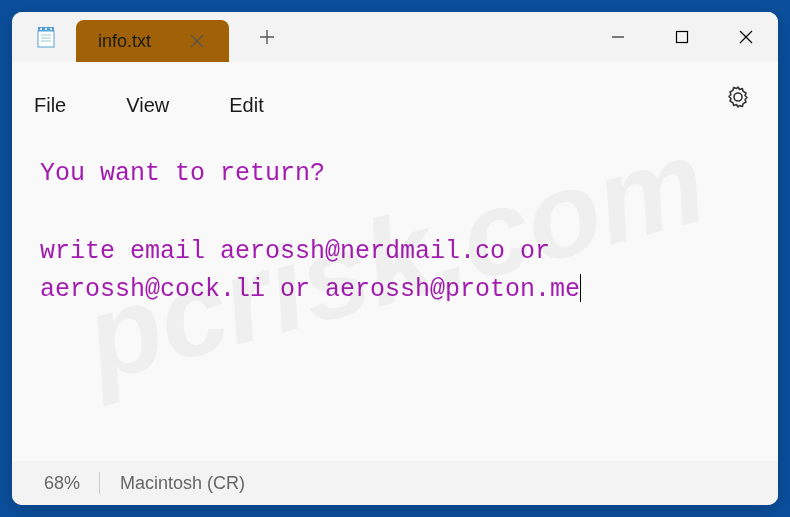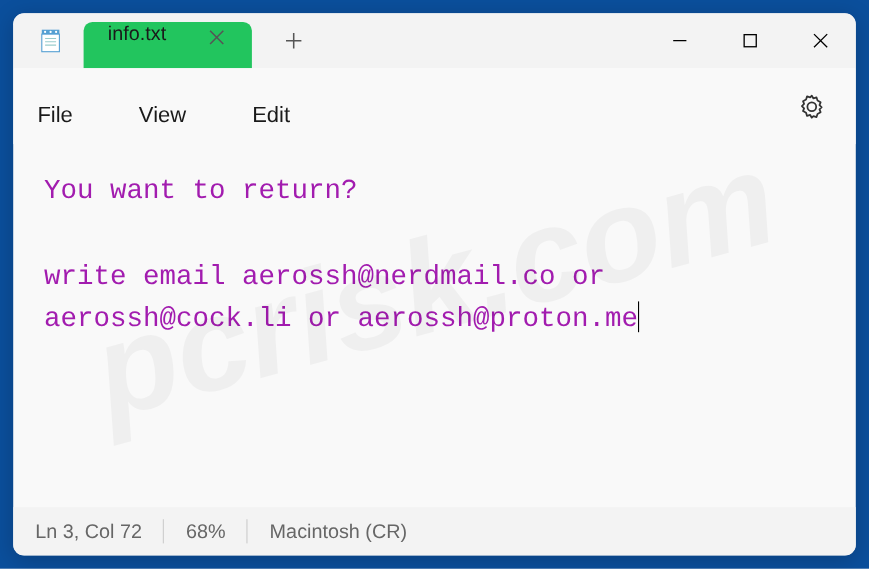--- a/index.html
+++ b/index.html
@@ -44,25 +44,26 @@
       background: #f3f3f3;
       position: relative;
     }
     .app-icon {
       width: 24px;
       height: 24px;
       margin: 0 18px 0 22px;
     }
     .app-icon svg { width:100%; height:100%; }
     .tab {
-      background: #22c55e;
+      background: #a16207;
       border-radius: 8px 8px 0 0;
       padding: 0 18px 0 22px;
       height: 42px;
       display: flex;
+      align-items: center;
       margin-top: 8px;
       gap: 32px;
       position: relative;
     }
     .tab-label { font-size: 18px; color: #1a1a1a; }
     .tab-close {
       width: 28px; height: 28px;
       display:flex; align-items:center; justify-content:center;
       border-radius:4px; cursor:pointer;
     }
@@ -209,17 +210,16 @@
           <path fill="none" stroke="#333" stroke-width="1.6" d="M12 8a4 4 0 100 8 4 4 0 000-8z M12 2l1.5 2.5 2.8-.9.9 2.8L20 8l-1 2.5 2 2-2 2 1 2.5-2.8 1.6-.9 2.8-2.8-.9L12 22l-1.5-2.5-2.8.9-.9-2.8L4 16l1-2.5-2-2 2-2L4 7l2.8-1.6.9-2.8 2.8.9z" stroke-linejoin="round"></path>
         </svg>
     </div>
   </div>
 
   <div class="content"><span>You want to return?</span>
 
 <span>write email aerossh@nerdmail.co or aerossh@cock.li or aerossh@proton.me</span><span class="caret"></span></div>
 
   <div class="statusbar">
-    <div class="status-seg first">Ln 3, Col 72</div>
     <div class="status-seg">68%</div>
     <div class="status-seg">Macintosh (CR)</div>
   </div>
 </div>
 
 </body></html>

